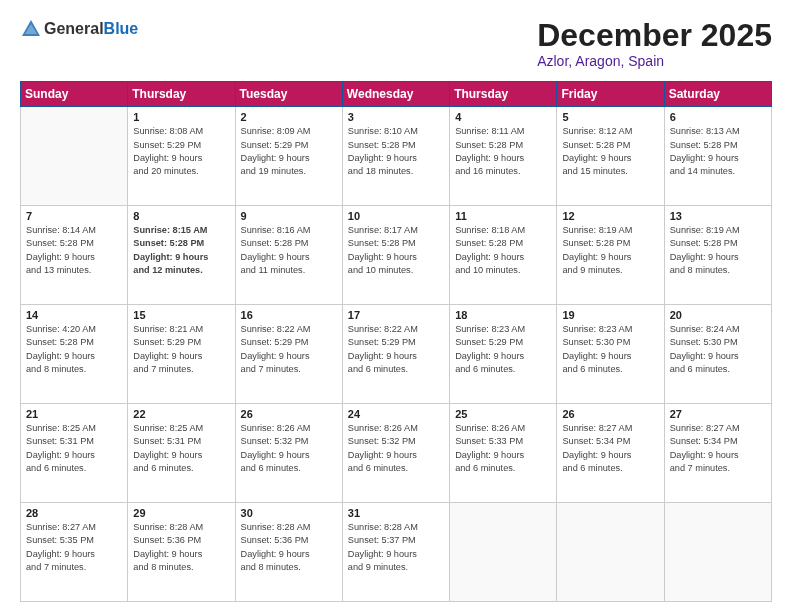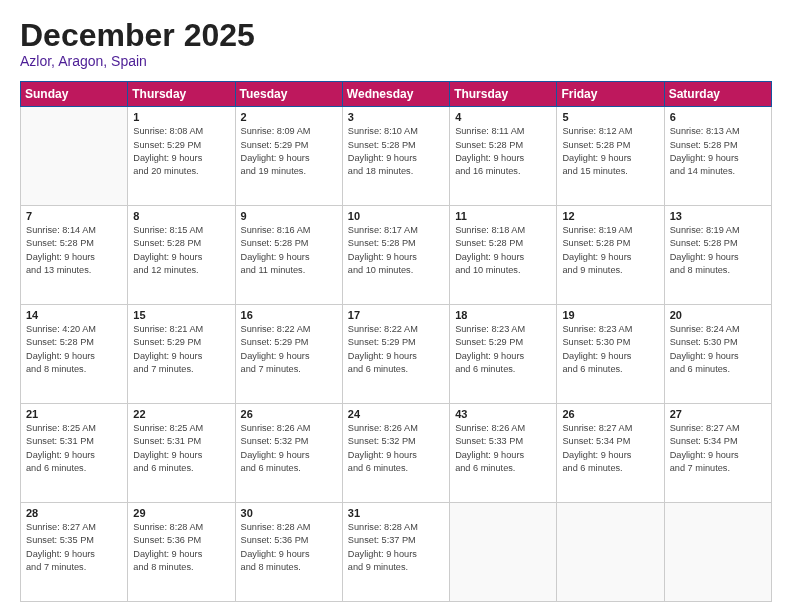--- a/index.html
+++ b/index.html
@@ -88,20 +88,32 @@
     }
     tr.week-row td {
       height: 78px;
     }
   </style>
 </head>
 <body>
 
 <div class="page">
   <div class="header">
+    <div class="logo">
+      <svg class="logo-icon" viewBox="0 0 22 22">
+        <polygon points="11,2 20,18 2,18" fill="#1a6bb5" opacity="0.85"></polygon>
+        <polygon points="11,6 17,16 5,16" fill="#fff" opacity="0.3"></polygon>
+      </svg>
+      <div>
+        <div style="display:flex; align-items:baseline; gap:0;">
+          <span class="logo-general" style="font-size:16px;font-weight:bold;color:#333;">General</span>
+          <span class="logo-blue" style="font-size:16px;font-weight:bold;color:#1a6bb5;">Blue</span>
+        </div>
+      </div>
+    </div>
     <div class="title-block">
       <div class="month-title">December 2025</div>
       <div class="location">Azlor, Aragon, Spain</div>
     </div>
   </div>
 
   <table class="calendar">
     <thead>
       <tr>
       <th>Sunday</th>
@@ -162,21 +174,21 @@
         <tr class="week-row">
           <td>
             <span class="day-number">7</span>
             <div class="day-info" style="white-space: pre-line;">Sunrise: 8:14 AM
 Sunset: 5:28 PM
 Daylight: 9 hours
 and 13 minutes.</div>
           </td>
           <td>
             <span class="day-number">8</span>
-            <div class="day-info" style="white-space: pre-line;">Sunrise: 8:15 AM
+            <div class="day-info" style="white-space: pre-line; font-weight: bold;">Sunrise: 8:15 AM
 Sunset: 5:28 PM
 Daylight: 9 hours
 and 12 minutes.</div>
           </td>
           <td>
             <span class="day-number">9</span>
             <div class="day-info" style="white-space: pre-line;">Sunrise: 8:16 AM
 Sunset: 5:28 PM
 Daylight: 9 hours
 and 11 minutes.</div>
@@ -284,21 +296,21 @@
 and 6 minutes.</div>
           </td>
           <td>
             <span class="day-number">24</span>
             <div class="day-info" style="white-space: pre-line;">Sunrise: 8:26 AM
 Sunset: 5:32 PM
 Daylight: 9 hours
 and 6 minutes.</div>
           </td>
           <td>
-            <span class="day-number">43</span>
+            <span class="day-number">25</span>
             <div class="day-info" style="white-space: pre-line;">Sunrise: 8:26 AM
 Sunset: 5:33 PM
 Daylight: 9 hours
 and 6 minutes.</div>
           </td>
           <td>
             <span class="day-number">26</span>
             <div class="day-info" style="white-space: pre-line;">Sunrise: 8:27 AM
 Sunset: 5:34 PM
 Daylight: 9 hours

